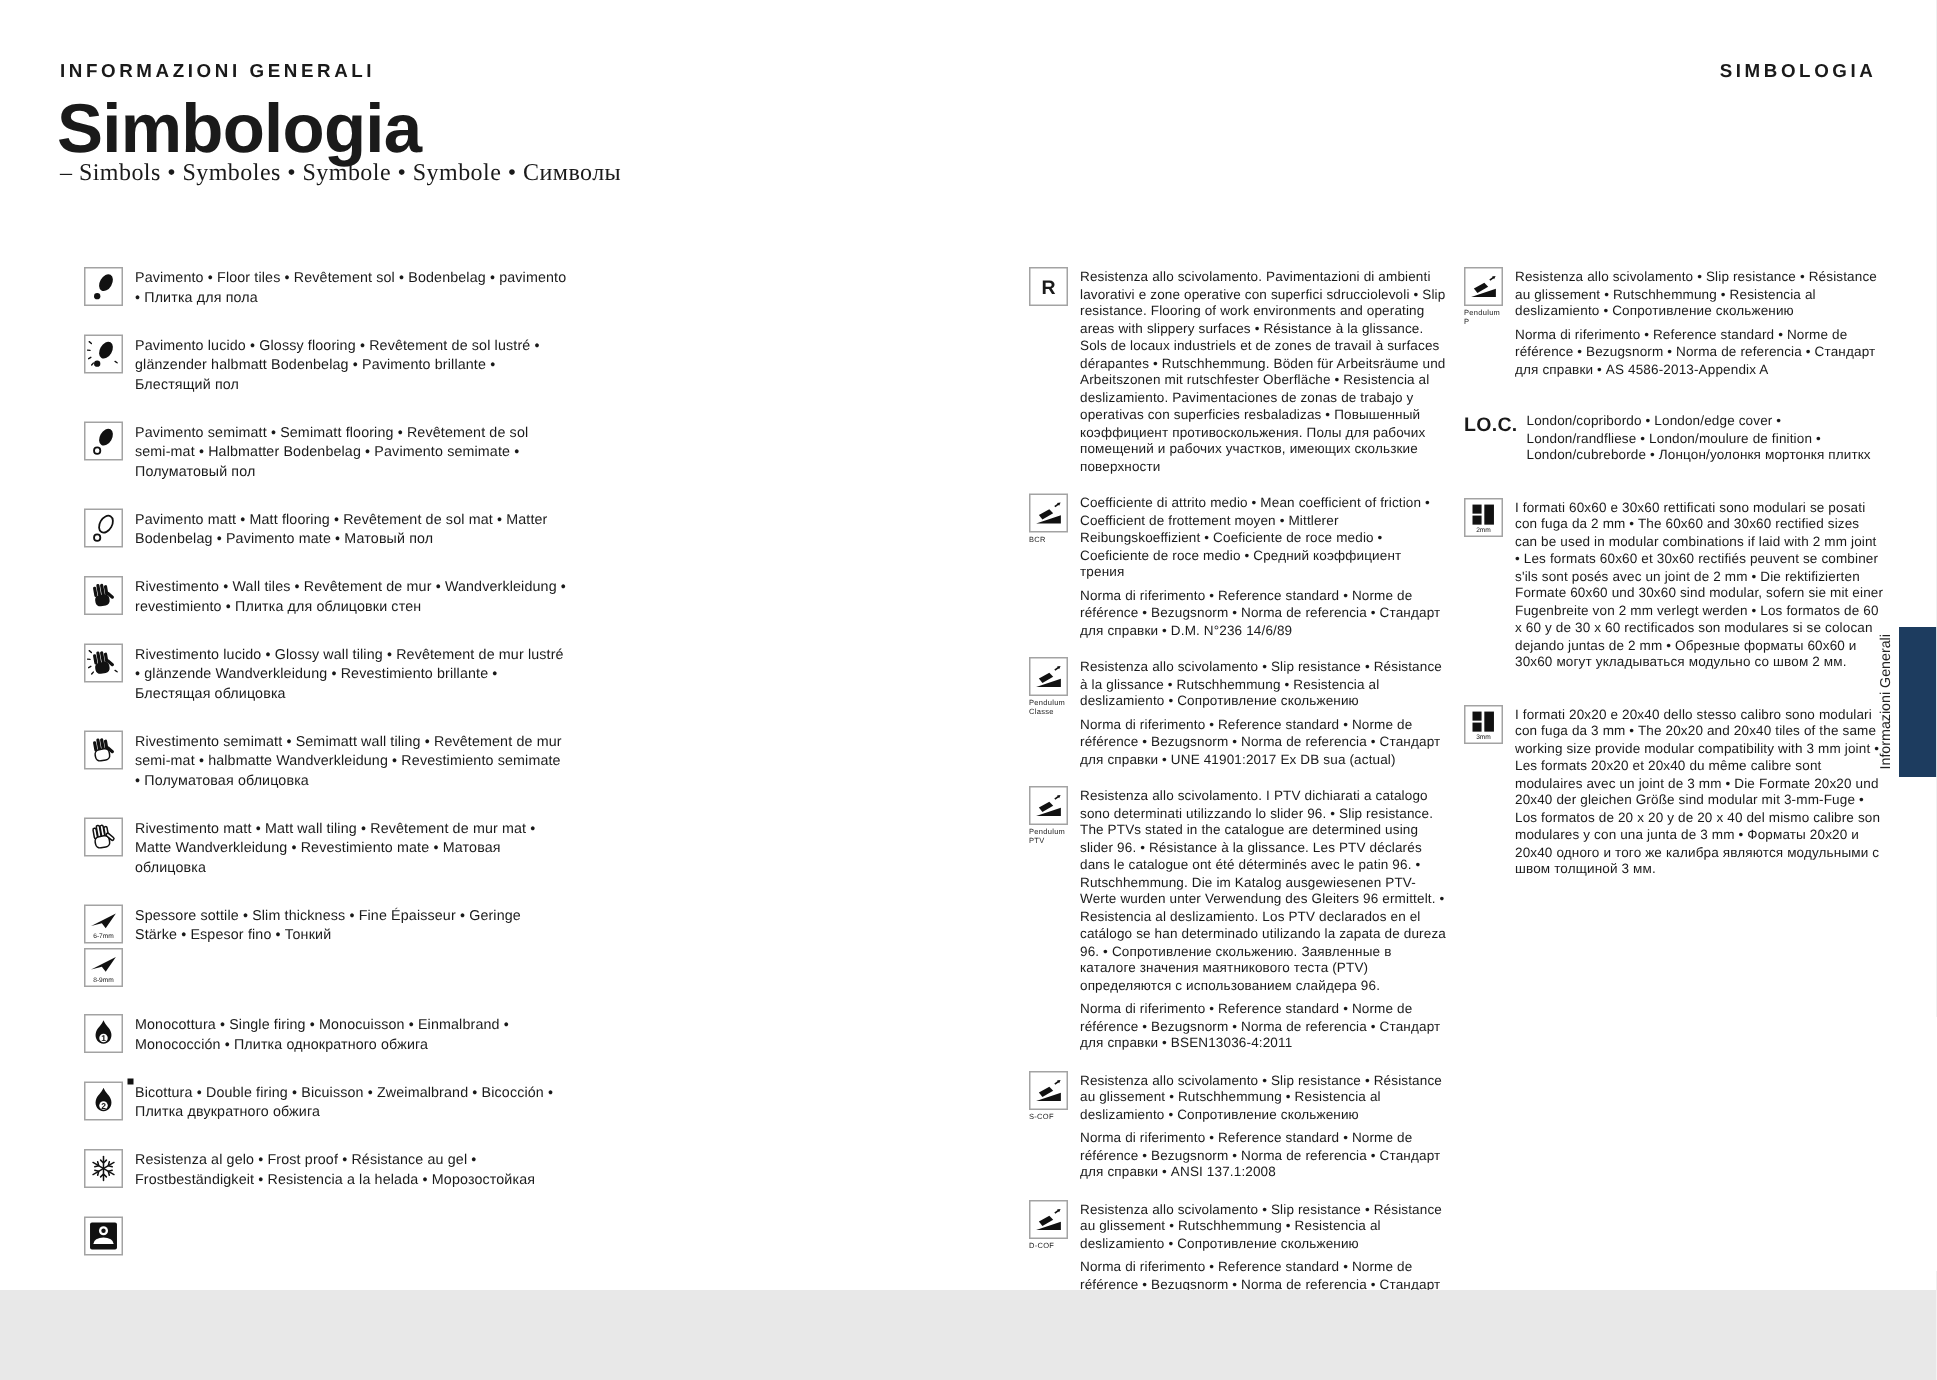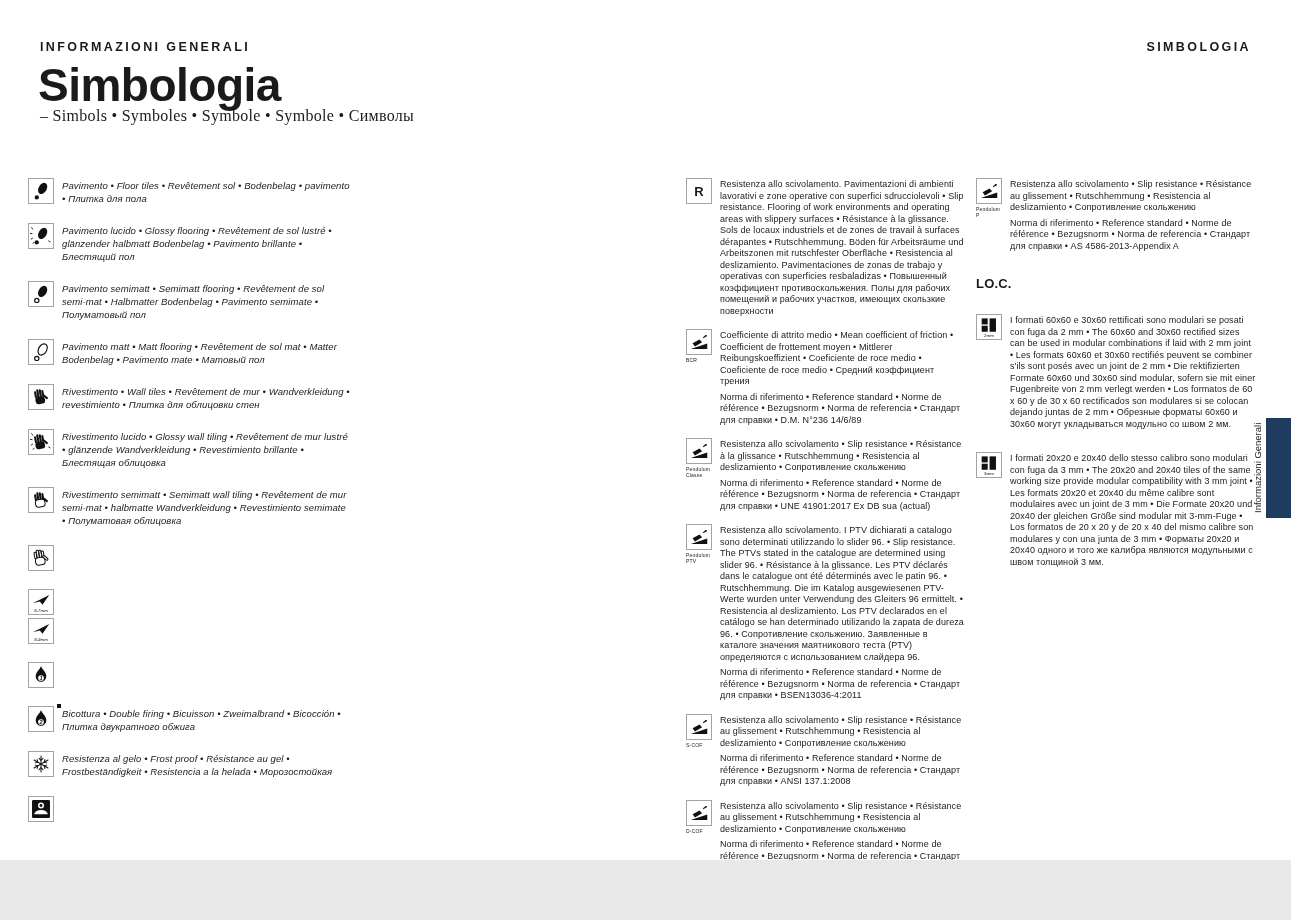--- a/index.html
+++ b/index.html
@@ -4,21 +4,21 @@
 <style>
   html,body{margin:0;padding:0;background:#e8e8e8;}
   .page{position:relative;width:1291px;height:860px;background:#ffffff;
         font-family:"Liberation Sans",sans-serif;color:#1a1a1a;overflow:hidden;margin:0 auto;}
   .eyebrow{position:absolute;left:40px;top:40px;font-size:12.5px;font-weight:700;letter-spacing:2.4px;}
   .big-title{position:absolute;left:38px;top:58px;font-size:46px;font-weight:800;letter-spacing:-0.5px;}
   .subtitle{position:absolute;left:40px;top:107px;font-size:16px;font-family:Liberation Serif, serif;letter-spacing:0.3px;}
   .corner{position:absolute;right:40px;top:40px;font-size:12.5px;font-weight:700;letter-spacing:2.4px;}
 
   .col{position:absolute;top:178px;}
-  .col-left{left:28px;width:322px;font-style:italic;}
+  .col-left{left:56px;width:322px;}
   .col-mid{left:686px;width:278px;}
   .col-right{left:976px;width:280px;}
 
   .sym-item{display:flex;gap:6px;margin-bottom:18px;}
   .col-mid .sym-item{margin-bottom:12px;}
   .col-right .sym-item{margin-bottom:22px;}
   .sym-iconcell{flex:0 0 28px;position:relative;}
   .sym-box{width:24px;height:24px;border:1px solid #a3a3a3;background:#fff;
            display:flex;align-items:center;justify-content:center;}
   .sym-box + .sym-box{margin-top:3px;}
@@ -183,46 +183,55 @@
                 <rect x="5.4" y="4.6" width="2.3" height="7.6" rx="1.1" fill="#fff" stroke="#111" stroke-width="1.1"></rect>
                 <rect x="8.1" y="3" width="2.3" height="9.2" rx="1.1" fill="#fff" stroke="#111" stroke-width="1.1"></rect>
                 <rect x="10.8" y="3.4" width="2.3" height="8.8" rx="1.1" fill="#fff" stroke="#111" stroke-width="1.1"></rect>
                 <rect x="13.4" y="4.8" width="2.3" height="7.4" rx="1.1" fill="#fff" stroke="#111" stroke-width="1.1"></rect>
                 <rect x="5.4" y="11.2" width="10.4" height="8.2" rx="3.4" fill="#fff" stroke="#111" stroke-width="1.1"></rect>
                 <rect x="15.6" y="9.4" width="2.3" height="6.6" rx="1.1" transform="rotate(-40 16.7 12.7)" fill="#fff" stroke="#111" stroke-width="1.1"></rect>
               </g>
             </svg>
           </span>
         </div>
+        <div class="sym-text">
+          <div>Rivestimento matt • Matt wall tiling • Revêtement de mur mat • Matte Wandverkleidung • Revestimiento mate • Матовая облицовка</div>
+        </div>
       </div>
       <div class="sym-item">
         <div class="sym-iconcell">
           <span class="sym-box">
             <svg width="22" height="22" viewBox="0 0 24 24">
               <path d="M3 13.4 L21 4.4 L13.6 15 L10.8 11.4 Z" fill="#111"></path>
               <text x="12" y="22.4" text-anchor="middle" font-size="4.8" fill="#111" font-family="Liberation Sans,sans-serif">6-7mm</text>
             </svg>
           </span>
           <span class="sym-box">
             <svg width="22" height="22" viewBox="0 0 24 24">
               <path d="M3 13.4 L21 4.4 L13.6 15 L10.8 11.4 Z" fill="#111"></path>
               <text x="12" y="22.4" text-anchor="middle" font-size="4.8" fill="#111" font-family="Liberation Sans,sans-serif">8-9mm</text>
             </svg>
           </span>
+        </div>
+        <div class="sym-text">
+          <div>Spessore sottile • Slim thickness • Fine Épaisseur • Geringe Stärke • Espesor fino • Тонкий</div>
         </div>
       </div>
       <div class="sym-item">
         <div class="sym-iconcell">
           <span class="sym-box">
             <svg width="22" height="22" viewBox="0 0 24 24">
               <path d="M12 2.4 C10.6 6.2 7.2 8 6.4 11.6 C5.5 15.6 8.2 19.4 12 19.4 C15.8 19.4 18.5 15.6 17.6 11.6 C16.8 8 13.4 6.2 12 2.4 Z" fill="#111"></path>
               <circle cx="12" cy="15.3" r="3.1" fill="#fff"></circle>
               <text x="12" y="17.5" text-anchor="middle" font-size="6.2" font-weight="bold" fill="#111" font-family="Liberation Sans,sans-serif">1</text>
             </svg>
           </span>
+        </div>
+        <div class="sym-text">
+          <div>Monocottura • Single firing • Monocuisson • Einmalbrand • Monococción • Плитка однократного обжига</div>
         </div>
       </div>
       <div class="sym-item">
         <div class="sym-iconcell">
           <span class="sym-box">
             <svg width="22" height="22" viewBox="0 0 24 24">
               <path d="M12 2.4 C10.6 6.2 7.2 8 6.4 11.6 C5.5 15.6 8.2 19.4 12 19.4 C15.8 19.4 18.5 15.6 17.6 11.6 C16.8 8 13.4 6.2 12 2.4 Z" fill="#111"></path>
               <circle cx="12" cy="15.3" r="3.1" fill="#fff"></circle>
               <text x="12" y="17.5" text-anchor="middle" font-size="6.2" font-weight="bold" fill="#111" font-family="Liberation Sans,sans-serif">2</text>
             </svg>
@@ -382,20 +391,23 @@
           </span>
           <div class="sym-caption">Pendulum<br>P</div>
         </div>
         <div class="sym-text">
           <div>Resistenza allo scivolamento • Slip resistance • Résistance au glissement • Rutschhemmung • Resistencia al deslizamiento • Сопротивление скольжению</div>
           <div class="sym-norma">Norma di riferimento • Reference standard • Norme de référence • Bezugsnorm • Norma de referencia • Стандарт для справки • AS 4586-2013-Appendix A</div>
         </div>
       </div>
       <div class="sym-item">
         <div class="sym-iconcell" style="flex-basis: 32px;"><span class="lbl">LO.C.</span></div>
+        <div class="sym-text">
+          <div>London/copribordo • London/edge cover • London/randfliese • London/moulure de finition • London/cubreborde • Лонцон/уолонкя мортонкя плиткх</div>
+        </div>
       </div>
       <div class="sym-item">
         <div class="sym-iconcell">
           <span class="sym-box">
             <svg width="22" height="22" viewBox="0 0 24 24">
               <rect x="4" y="2.6" width="6.6" height="6.6" fill="#111"></rect>
               <rect x="4" y="10.6" width="6.6" height="6.6" fill="#111"></rect>
               <rect x="12.6" y="2.6" width="7" height="14.6" fill="#111"></rect>
               <text x="12" y="22.4" text-anchor="middle" font-size="4.8" fill="#111" font-family="Liberation Sans,sans-serif">2mm</text>
             </svg>

